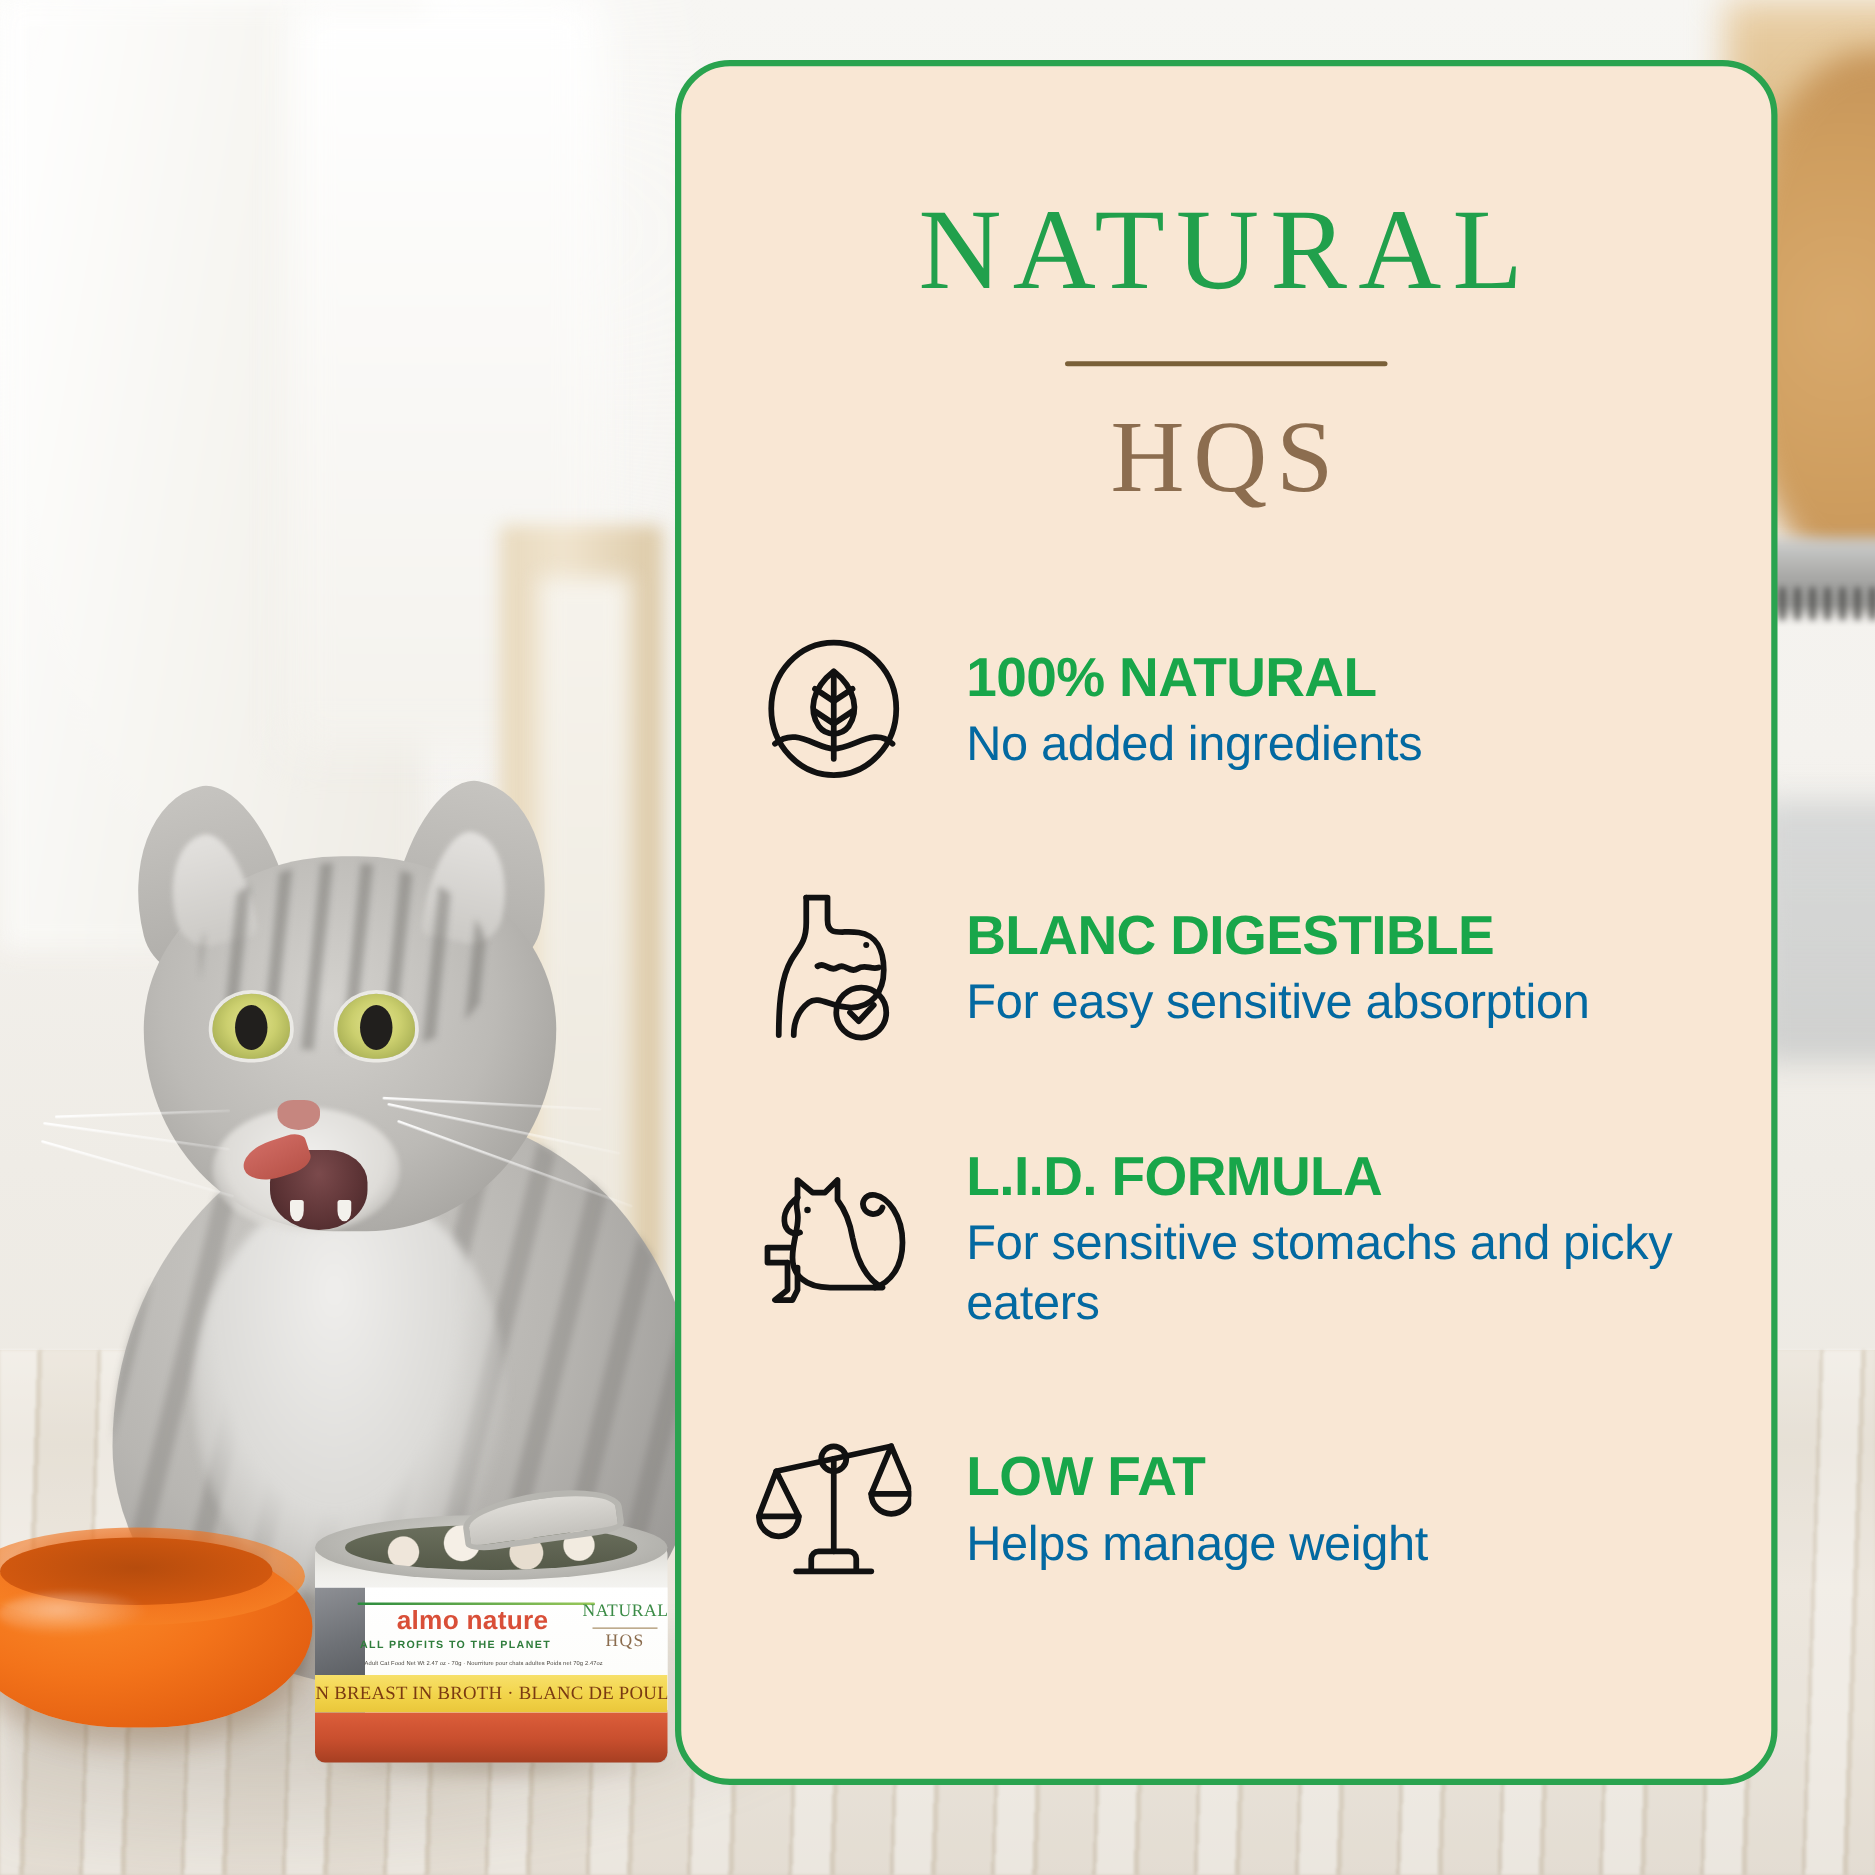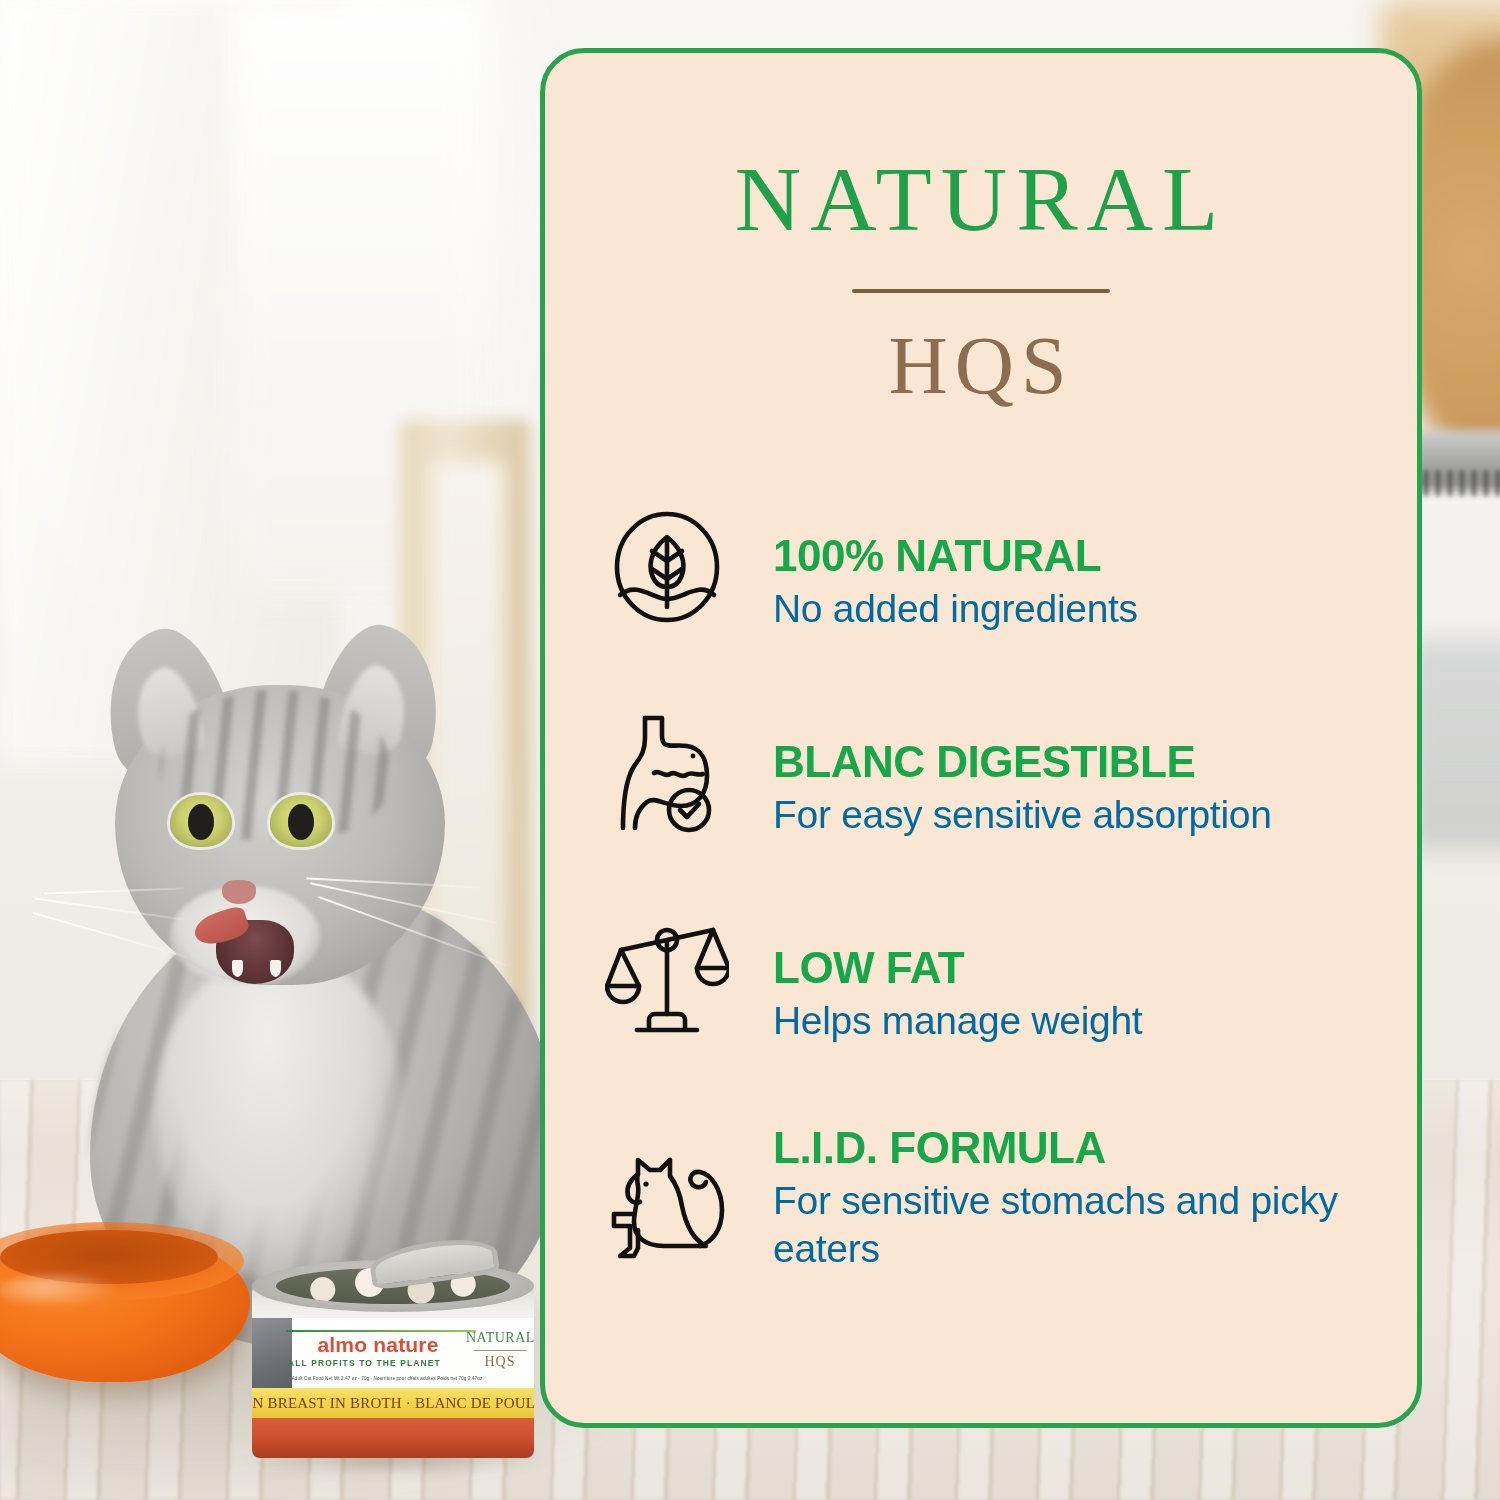--- a/index.html
+++ b/index.html
@@ -214,21 +214,21 @@
     border-radius:50%;
   }
   .bowl-gloss {
     position:absolute; left:28px; top:52px; width:120px; height:34px;
     background:radial-gradient(ellipse at 40% 40%, rgba(255,255,255,.45) 0%, rgba(255,255,255,0) 72%);
     border-radius:50%;
     filter:blur(3px);
   }
 
   
-  #can { position:absolute; left:252px; top:1248px; width:282px; height:210px; }
+  #can { position:absolute; left:252px; top:1200px; width:282px; height:210px; }
   .can-body {
     position:absolute; left:0; top:34px; width:282px; height:176px;
     background:linear-gradient(180deg,#d9d7d1 0%,#efeeea 14%,#ffffff 36%,#f6f5f1 62%,#dedcd6 88%,#c6c4be 100%);
     border-radius:10px 10px 6px 6px;
   }
   .can-lid {
     position:absolute; left:0; top:12px; width:282px; height:52px;
     background:radial-gradient(ellipse at 50% 40%, #cfcec9 0%, #b9b8b3 60%, #a3a29d 100%);
     border-radius:50%;
   }
@@ -332,21 +332,21 @@
     margin:44px auto 0; border-radius:2px;
   }
   .brand-hqs {
     font-family:"Liberation Serif", serif;
     font-size:82px; font-weight:400; color:#8c6d4f;
     letter-spacing:7px; line-height:1; margin-top:32px;
   }
 
   .features { margin-top:98px; padding:0 44px 0 56px; }
   .feature {
-    display:flex; align-items:flex-end; gap:40px;
+    display:flex; align-items:center; gap:40px;
     margin-bottom:74px;
   }
   .feature:last-child { margin-bottom:0; }
   .feature-icon {
     flex:0 0 132px; height:132px;
     display:flex; align-items:center; justify-content:center;
   }
   .feature-icon svg { display:block; }
   .feature-text { padding-top:6px; }
   .feature-title {
@@ -482,51 +482,51 @@
           <circle cx="82" cy="100" r="20"></circle>
           <path d="M73 100 L80 107 L92 94"></path>
         </svg>
       </div>
       <div class="feature-text">
         <div class="feature-title">BLANC DIGESTIBLE</div>
         <div class="feature-sub">For easy sensitive absorption</div>
       </div>
     </div>
 
+    <div class="feature f-4">
+      <div class="feature-icon">
+        <svg width="126" height="124" viewBox="0 0 126 124" fill="none" stroke="#111" stroke-width="4.6" stroke-linecap="round" stroke-linejoin="round">
+          <path d="M34 30 L34 16 L46 26 L56 26 L66 16 L66 32 C 72 40, 76 50, 78 62 C 82 82, 90 96, 102 102 L60 102 C 40 102, 30 92, 30 78 C 30 64, 36 52, 34 42 C 33 37, 33 33, 34 30 Z"></path>
+          <path d="M34 30 C 26 36, 22 44, 24 52 C 26 58, 32 60, 36 58"></path>
+          <circle cx="42" cy="40" r="2.6" fill="#111" stroke="none"></circle>
+          <path d="M28 70 L10 70 L10 82 L26 82"></path>
+          <path d="M26 82 L26 104 L16 112 L30 112 L34 104 L34 86"></path>
+          <path d="M96 102 C 108 98, 118 86, 118 66 C 118 44, 106 30, 96 28 C 88 27, 84 34, 88 40 C 92 45, 100 44, 102 38"></path>
+        </svg>
+      </div>
+      <div class="feature-text">
+        <div class="feature-title">L.I.D. FORMULA</div>
+        <div class="feature-sub">For sensitive stomachs and picky eaters</div>
+      </div>
+    </div>
+
     <div class="feature f-3">
       <div class="feature-icon">
         <svg width="124" height="118" viewBox="0 0 124 118" fill="none" stroke="#111" stroke-width="4.6" stroke-linecap="round" stroke-linejoin="round">
           <line x1="62" y1="20" x2="62" y2="94"></line>
           <line x1="16" y1="30" x2="108" y2="10"></line>
           <circle cx="62" cy="20" r="10"></circle>
           <path d="M16 30 L2 66 L34 66 Z"></path>
           <path d="M2 66 A 16 16 0 0 0 34 66"></path>
           <path d="M108 10 L92 48 L124 48 Z"></path>
           <path d="M92 48 A 16 16 0 0 0 124 48"></path>
           <path d="M44 108 L44 100 A 6 6 0 0 1 50 94 L74 94 A 6 6 0 0 1 80 100 L80 108"></path>
           <line x1="32" y1="110" x2="92" y2="110"></line>
         </svg>
       </div>
       <div class="feature-text">
         <div class="feature-title">LOW FAT</div>
         <div class="feature-sub">Helps manage weight</div>
       </div>
     </div>
 
-    <div class="feature f-4">
-      <div class="feature-icon">
-        <svg width="126" height="124" viewBox="0 0 126 124" fill="none" stroke="#111" stroke-width="4.6" stroke-linecap="round" stroke-linejoin="round">
-          <path d="M34 30 L34 16 L46 26 L56 26 L66 16 L66 32 C 72 40, 76 50, 78 62 C 82 82, 90 96, 102 102 L60 102 C 40 102, 30 92, 30 78 C 30 64, 36 52, 34 42 C 33 37, 33 33, 34 30 Z"></path>
-          <path d="M34 30 C 26 36, 22 44, 24 52 C 26 58, 32 60, 36 58"></path>
-          <circle cx="42" cy="40" r="2.6" fill="#111" stroke="none"></circle>
-          <path d="M28 70 L10 70 L10 82 L26 82"></path>
-          <path d="M26 82 L26 104 L16 112 L30 112 L34 104 L34 86"></path>
-          <path d="M96 102 C 108 98, 118 86, 118 66 C 118 44, 106 30, 96 28 C 88 27, 84 34, 88 40 C 92 45, 100 44, 102 38"></path>
-        </svg>
-      </div>
-      <div class="feature-text">
-        <div class="feature-title">L.I.D. FORMULA</div>
-        <div class="feature-sub">For sensitive stomachs and picky eaters</div>
-      </div>
-    </div>
-
   </div>
 </div>
 
 </body></html>

